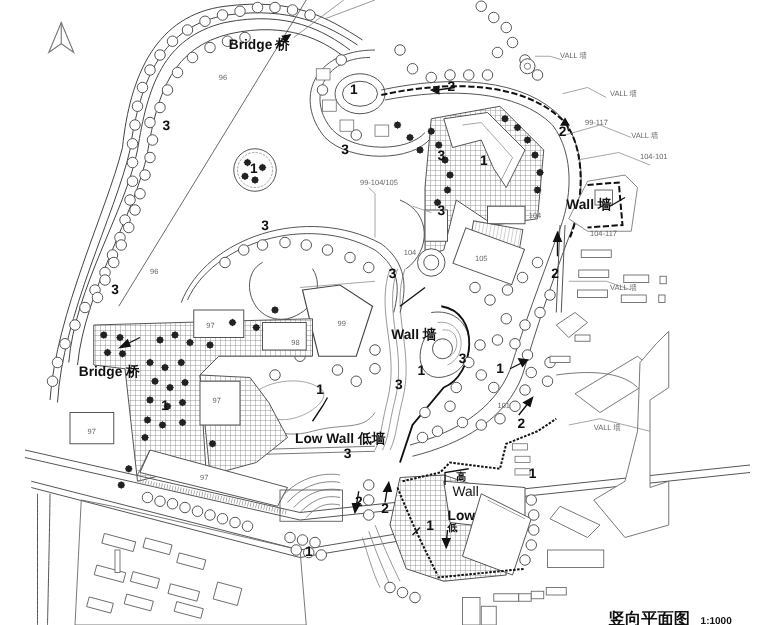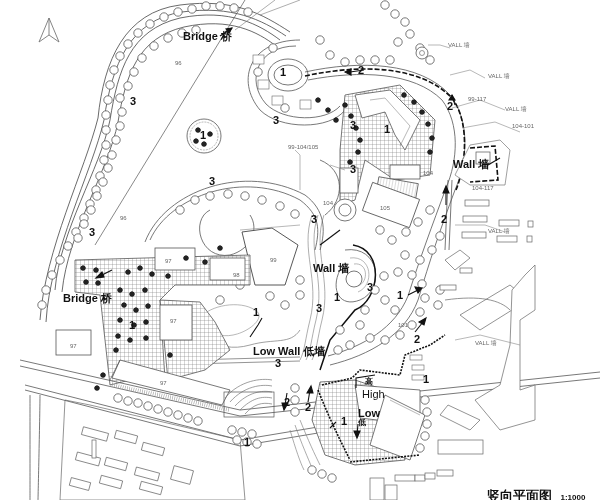--- a/index.html
+++ b/index.html
@@ -451,23 +451,23 @@
 
 <svg id="north-arrow" viewBox="0 0 26 30">
   <path d="M13 2 L3 26 L13 19 L23 26 Z" fill="none" stroke="#777" stroke-width="0.9"></path>
   <path d="M13 2 L13 19" stroke="#777" stroke-width="0.9"></path>
 </svg>
 
 <div class="lbl" style="left:183px;top:31px">Bridge 桥</div>
 <div class="lbl" style="left:63px;top:293px">Bridge 桥</div>
 <div class="lbl" style="left:453px;top:159px">Wall 墙</div>
 <div class="lbl" style="left:313px;top:263px">Wall 墙</div>
-<div class="lbl" style="left:253px;top:346px">Low Wall 低墙</div>
+<div class="lbl" style="left:236px;top:346px">Low Wall 低墙</div>
 <div class="lbl cn" style="left:365px;top:378px;font-size:8px">高</div>
-<div class="lbl" style="left:362px;top:389px;font-weight:normal">High</div>
+<div class="lbl" style="left:362px;top:389px;font-weight:normal">Wall</div>
 <div class="lbl" style="left:358px;top:408px;font-weight:bold">Low</div>
 <div class="lbl cn" style="left:358px;top:419px;font-size:8px">低</div>
 
 <div class="small" style="left:448px;top:42px">VALL 墙</div>
 <div class="small" style="left:488px;top:73px">VALL 墙</div>
 <div class="small" style="left:505px;top:106px">VALL 墙</div>
 <div class="small" style="left:488px;top:228px">VALL 墙</div>
 <div class="small" style="left:475px;top:340px">VALL 墙</div>
 
 <div class="small" style="left:288px;top:144px">99-104/105</div>

